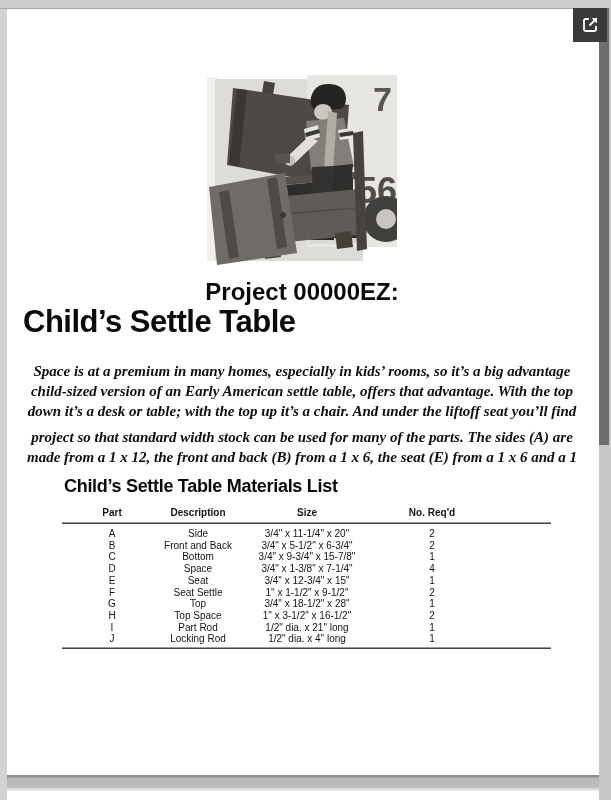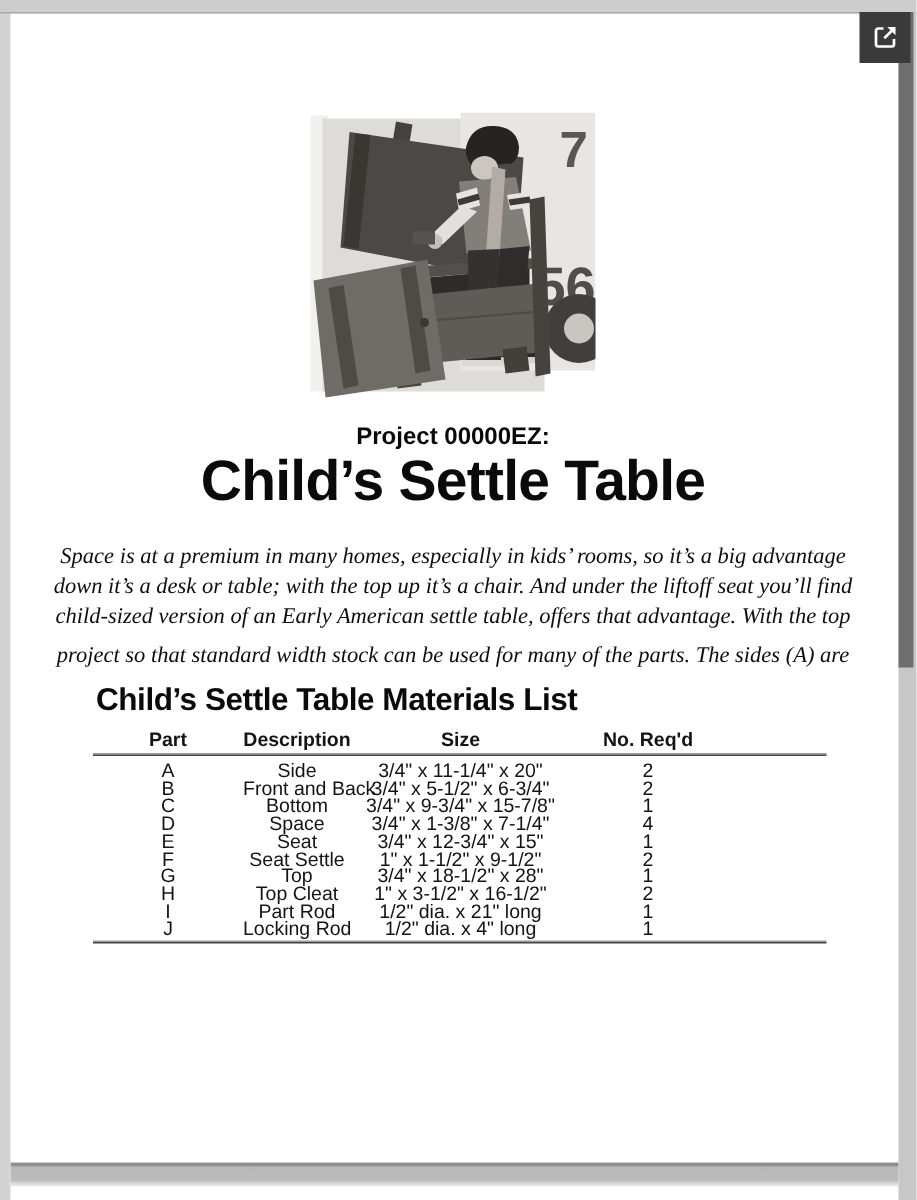--- a/index.html
+++ b/index.html
@@ -21,30 +21,30 @@
     background:#3a3a3a;border:none;padding:0;margin:0;cursor:pointer;
     display:flex;align-items:center;justify-content:center;z-index:7;}
   .page-sep{position:absolute;left:7px;top:775px;width:592px;height:16px;
     background:linear-gradient(#8f8f8f 0px,#8f8f8f 2px,#b9b9b9 3px,#bcbcbc 12px,#d9d9d9 14px,#efefef 16px);
     z-index:3;}
   .next-page{position:absolute;left:7px;top:791px;width:590px;height:9px;background:#ffffff;z-index:3;}
 
   
   .page{position:absolute;left:7px;top:8px;width:590px;height:767px;background:#fff;z-index:2;}
   .photo{width:190px;height:190px;margin:67px auto 0;}
-  .kicker{margin-top:15px;text-align:center;font-size:16px;font-weight:bold;line-height:23px;color:#0a0a0a;}
-  .title{margin:1px 16px 0;text-align:center;font-size:38px;font-weight:bold;line-height:35px;
+  .kicker{margin-top:15px;text-align:center;font-size:24px;font-weight:bold;line-height:23px;color:#0a0a0a;}
+  .title{margin:1px 16px 0;text-align:left;font-size:31px;font-weight:bold;line-height:35px;
     letter-spacing:-0.5px;color:#0a0a0a;}
   .para{margin-top:22px;font-family:"Liberation Serif",serif;font-style:italic;
-    font-size:15px;line-height:20px;text-align:center;color:#0e0e0e;}
+    font-size:15px;line-height:20px;text-align:center;color:#0e0e0e;font-weight:bold;}
   .para.second{margin-top:6px;}
   .para-line{white-space:nowrap;}
-  .materials-h{margin:7px 0 0 57px;font-size:21px;font-weight:bold;line-height:25px;
+  .materials-h{margin:7px 0 0 57px;font-size:18px;font-weight:bold;line-height:25px;
     letter-spacing:-0.3px;color:#0a0a0a;}
-  .mat-table{margin:7px 0 0 55px;width:489px;font-size:13px;color:#141414;}
+  .mat-table{margin:7px 0 0 55px;width:489px;font-size:10px;color:#141414;}
   .mat-header,.mat-row{display:grid;grid-template-columns:100px 72px 146px 104px 1fr;}
   .mat-header{font-weight:bold;line-height:13px;padding-bottom:3px;}
   .cell{text-align:center;white-space:nowrap;}
   .mat-rule{height:0;border-top:1px solid #9a9a9a;border-bottom:1px solid #434343;}
   .mat-body{padding-top:4px;padding-bottom:2px;}
   .mat-row{line-height:11.7px;}
 </style>
 </head>
 <body>
 
@@ -103,25 +103,26 @@
       <polygon points="60,104 70,102 80,172 70,174" fill="#4e4b47"></polygon>
       <circle cx="76" cy="140" r="3" fill="#3b3834"></circle>
     </svg>
   </div>
 
   <div class="kicker">Project 00000EZ:</div>
   <h1 class="title">Child’s Settle Table</h1>
 
   <div class="para">
       <div class="para-line">Space is at a premium in many homes, especially in kids’ rooms, so it’s a big advantage</div>
+      <div class="para-line">child-sized version of an Early American settle table, offers that advantage. With the top</div>
       <div class="para-line">down it’s a desk or table; with the top up it’s a chair. And under the liftoff seat you’ll find</div>
-      <div class="para-line">child-sized version of an Early American settle table, offers that advantage. With the top</div>
     </div>
   <div class="para second">
       <div class="para-line">project so that standard width stock can be used for many of the parts. The sides (A) are</div>
+      <div class="para-line">made from a 1 x 12, the front and back (B) from a 1 x 6, the seat (E) from a 1 x 6 and a 1</div>
     </div>
 
   <h2 class="materials-h">Child’s Settle Table Materials List</h2>
 
   <div class="mat-table">
     <div class="mat-header">
         <span class="cell">Part</span>
         <span class="cell">Description</span>
         <span class="cell">Size</span>
         <span class="cell">No. Req'd</span>
@@ -165,21 +166,21 @@
           <span class="cell">2</span>
         </div>
         <div class="mat-row">
           <span class="cell">G</span>
           <span class="cell">Top</span>
           <span class="cell">3/4" x 18-1/2" x 28"</span>
           <span class="cell">1</span>
         </div>
         <div class="mat-row">
           <span class="cell">H</span>
-          <span class="cell">Top Cleat</span>
+          <span class="cell">Top Space</span>
           <span class="cell">1" x 3-1/2" x 16-1/2"</span>
           <span class="cell">2</span>
         </div>
         <div class="mat-row">
           <span class="cell">I</span>
           <span class="cell">Part Rod</span>
           <span class="cell">1/2" dia. x 21" long</span>
           <span class="cell">1</span>
         </div>
         <div class="mat-row">

